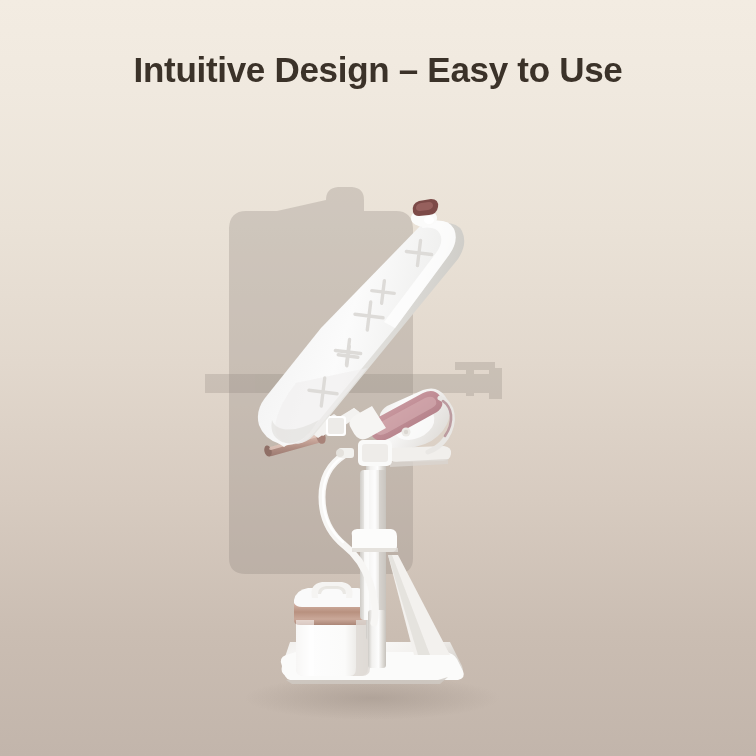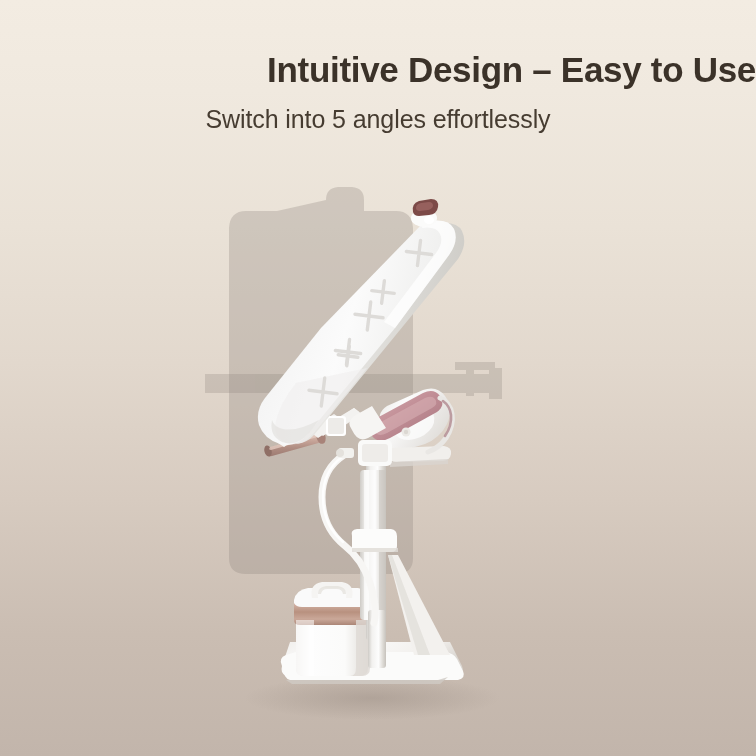--- a/index.html
+++ b/index.html
@@ -22,21 +22,21 @@
        #cabdb2 84%,
        #c2b5ab 100%);
   }
 
   
   .headline {
     position: absolute;
     left: 0;
     top: 48px;
     width: 756px;
-    text-align: right;
+    text-align: center;
     font-size: 35px;
     font-weight: bold;
     letter-spacing: -0.3px;
     color: #3b3229;
     line-height: 44px;
     white-space: nowrap;
   }
   .subhead {
     position: absolute;
     left: 0;
@@ -61,21 +61,20 @@
   }
   .stage svg { display: block; width: 756px; height: 756px; }
 </style>
 </head>
 <body>
 
 <div id="canvas">
 
   <div class="headline">Intuitive Design – Easy to Use</div>
 
-  <div class="subhead">Switch into 5 angles effortlessly</div>
 
   <div class="stage">
     <svg viewBox="0 0 756 756" xmlns="http://www.w3.org/2000/svg">
       <defs>
         <linearGradient id="gBoard" x1="0" y1="0" x2="1" y2="0.35">
           <stop offset="0%" stop-color="#e9e9e9"></stop>
           <stop offset="18%" stop-color="#f3f3f3"></stop>
           <stop offset="55%" stop-color="#fbfbfb"></stop>
           <stop offset="86%" stop-color="#f0f0ef"></stop>
           <stop offset="100%" stop-color="#e2e1de"></stop>

